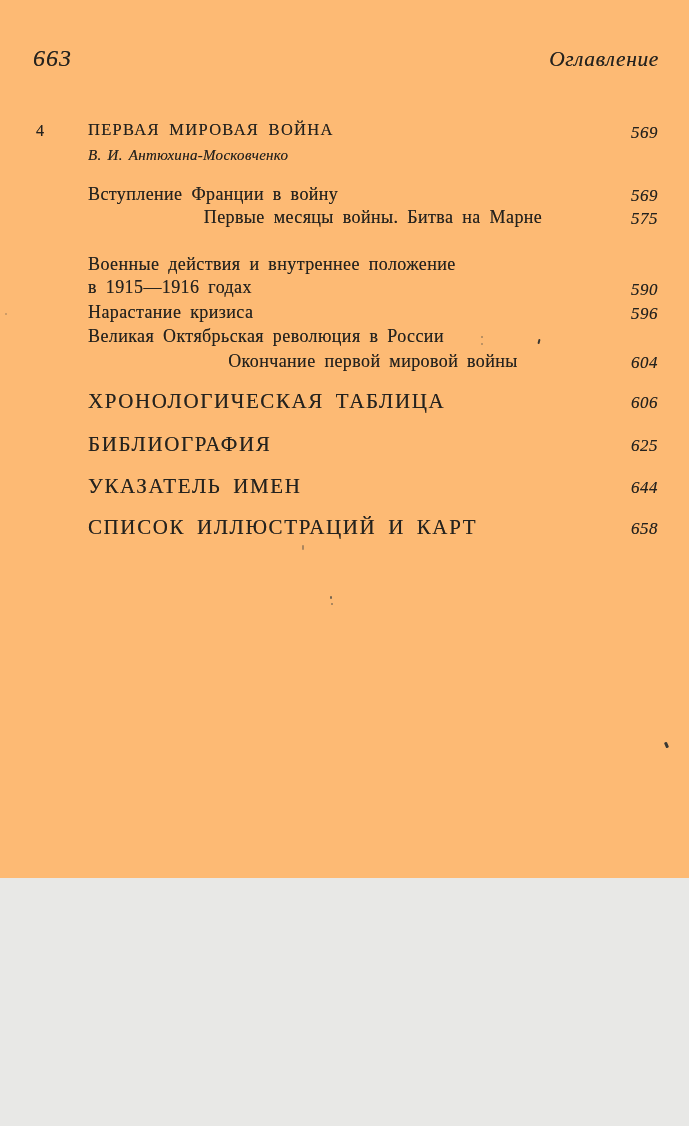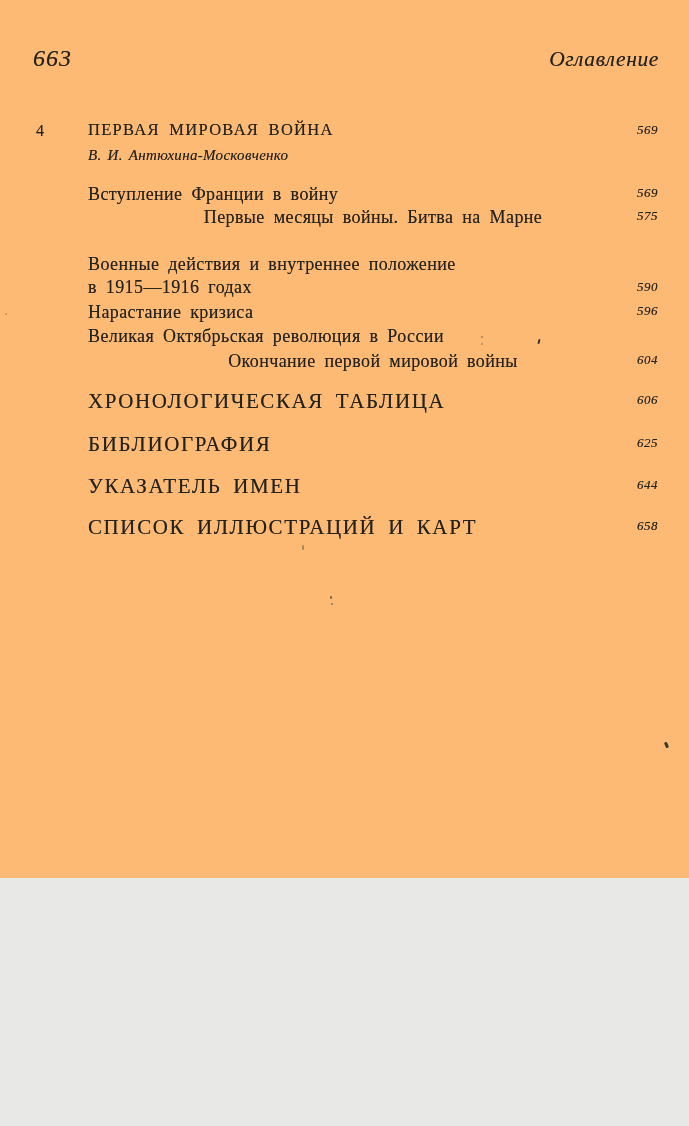--- a/index.html
+++ b/index.html
@@ -45,21 +45,21 @@
     position: absolute;
     left: 88px;
     right: 31px;
     line-height: 1.25;
   }
   .row .pg {
     position: absolute;
     right: 0;
     top: 2px;
     font-style: italic;
-    font-size: 13px;
+    font-size: 17px;
     letter-spacing: 0.5px;
   }
 
   .chapter-row { top: 120px; }
   .chapter-num {
     position: absolute;
     left: -52px;
     top: 1px;
     font-size: 16px;
     letter-spacing: 1px;

